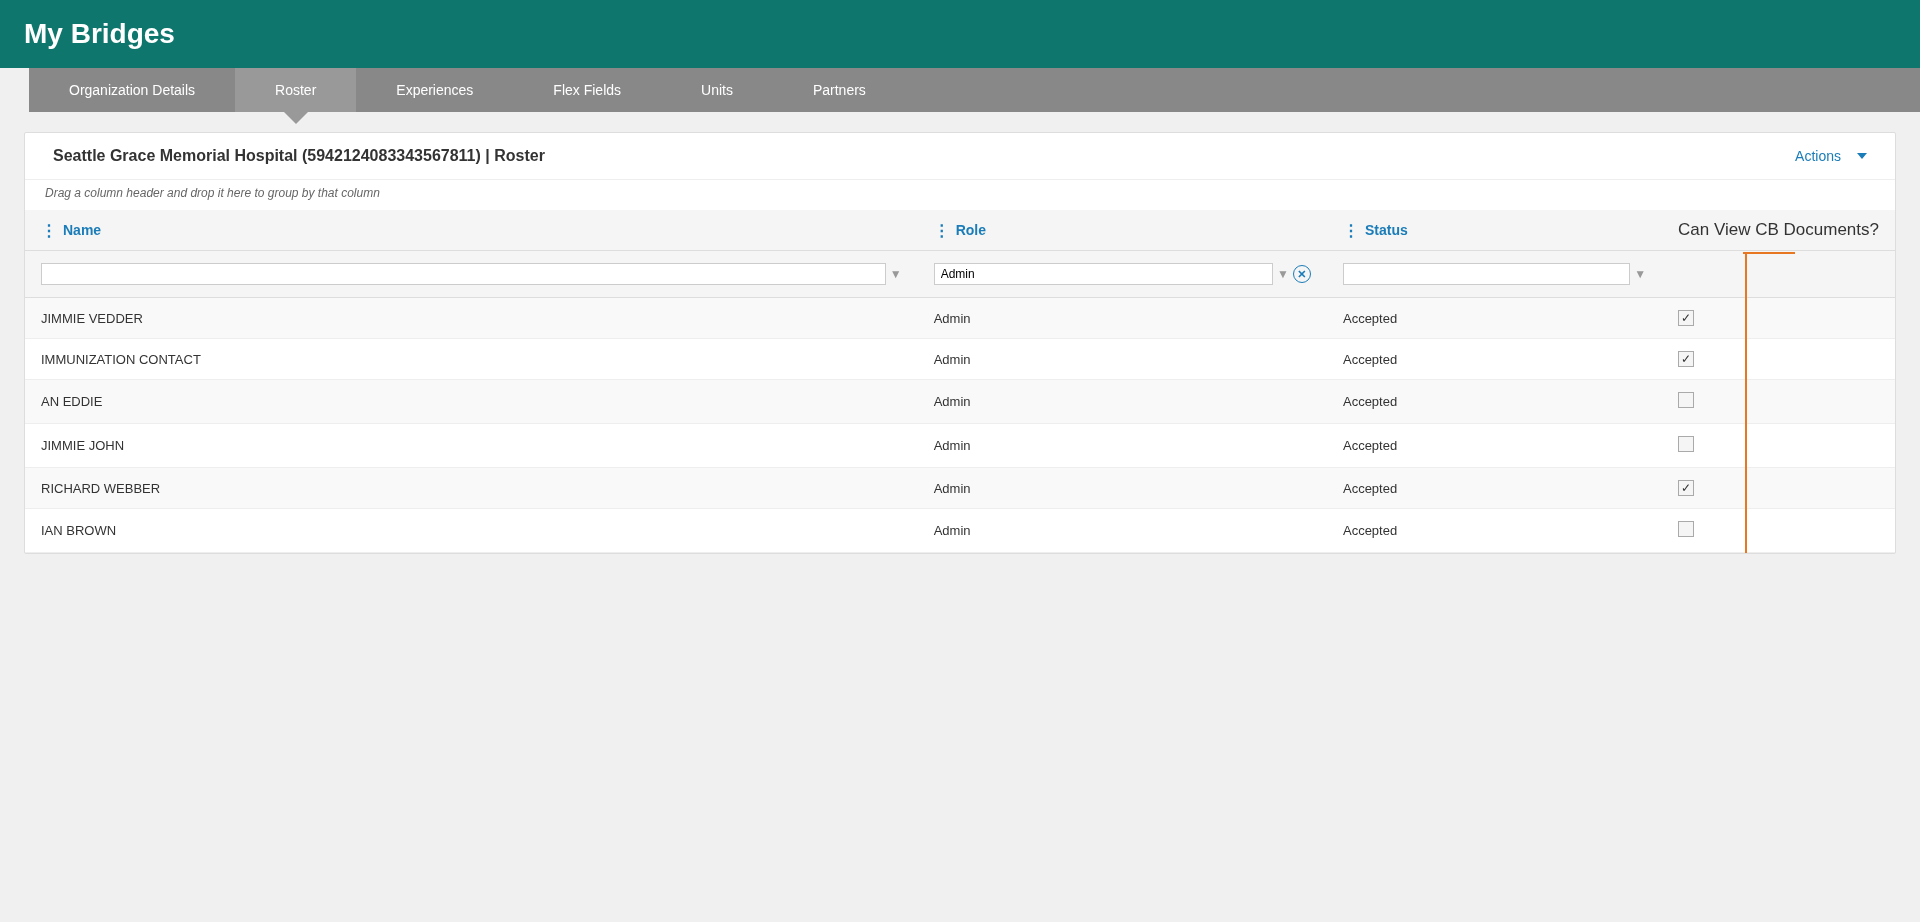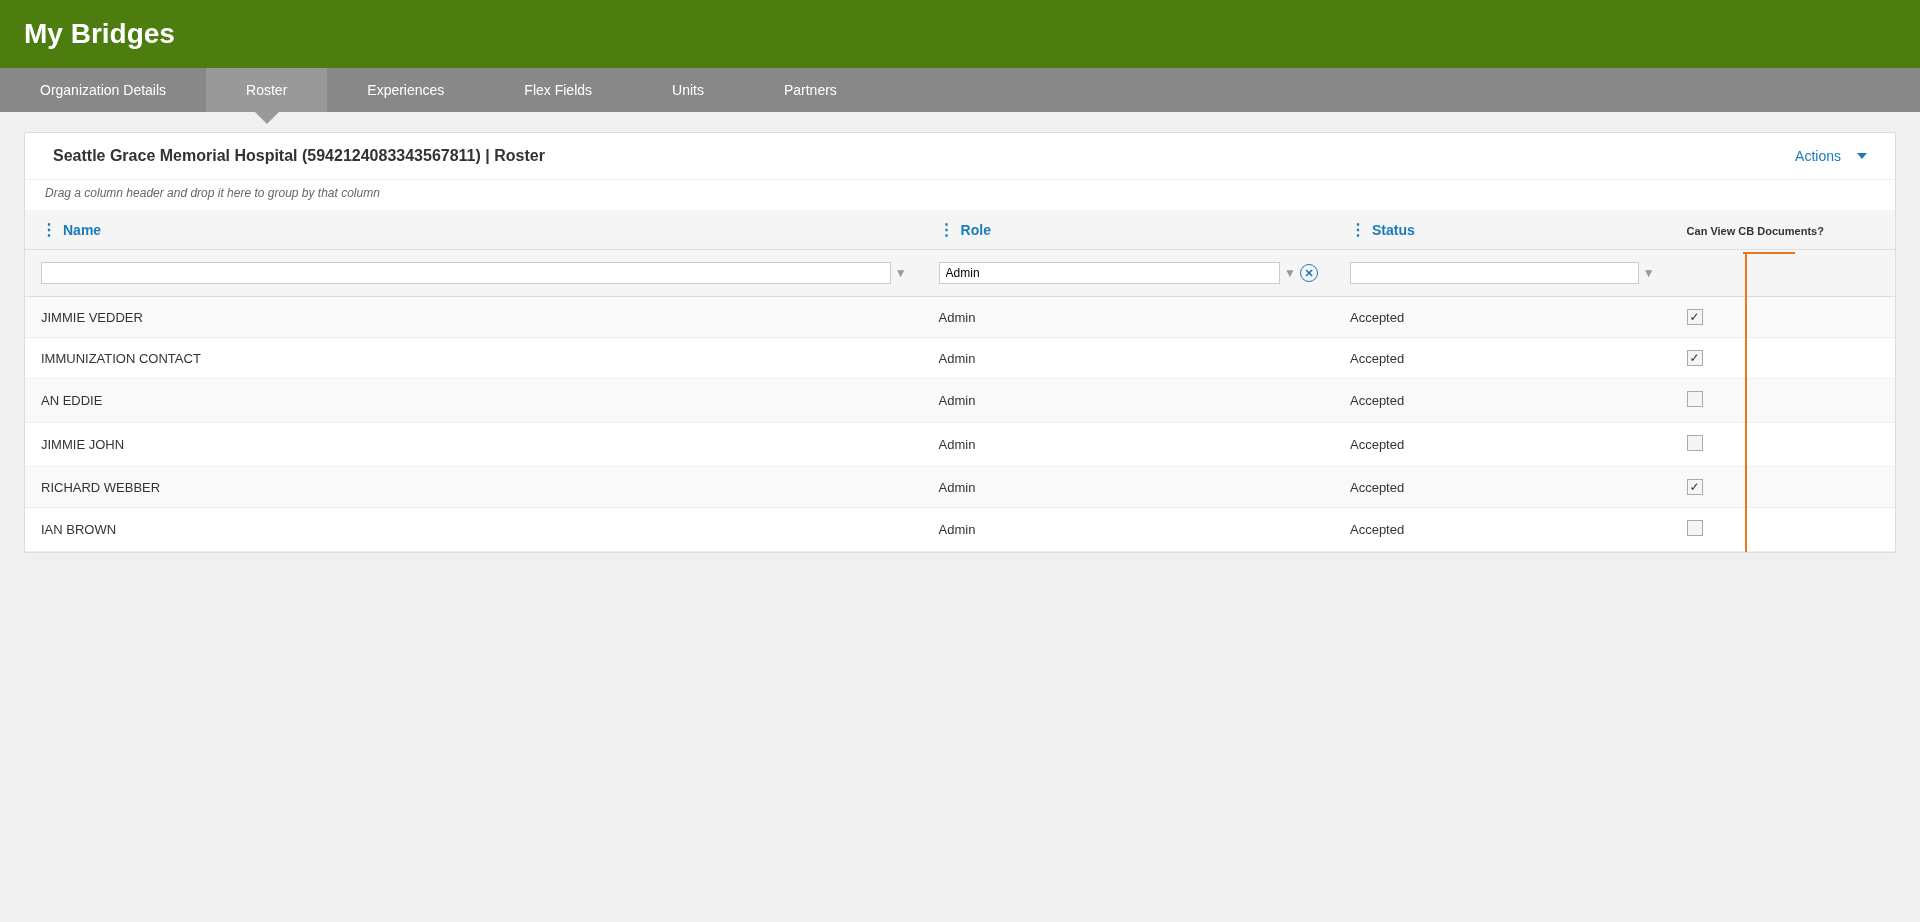--- a/index.html
+++ b/index.html
@@ -1,33 +1,34 @@
 <!DOCTYPE html>
 <html><head>
   <meta charset="utf-8">
   <style>
     * { box-sizing: border-box; margin: 0; padding: 0; }
     body { font-family: Arial, sans-serif; background: #f0f0f0; font-size: 14px; }
 
     
     .app-header {
-      background: #4d7c0f;
+      background: #0f766e;
       padding: 18px 24px;
     }
     .app-header h1 {
       color: #fff;
       font-size: 28px;
       font-weight: bold;
     }
 
     
     .nav-tabs {
       background: #888;
       display: flex;
       align-items: stretch;
+      margin-left: 29px;
     }
     .nav-tab {
       color: #fff;
       padding: 14px 40px;
       cursor: pointer;
       font-size: 14px;
       white-space: nowrap;
       text-align: center;
       user-select: none;
     }
@@ -173,23 +174,23 @@
     }
     .roster-table tbody tr:nth-child(even) {
       background: #fff;
     }
     .roster-table td {
       padding: 12px 16px;
       color: #333;
       font-size: 13px;
     }
     .cb-col-header {
-      font-weight: bold;
-      color: #333;
-      font-size: 11px;
+      font-weight: normal;
+      color: #333;
+      font-size: 17px;
       white-space: nowrap;
     }
 
     
     .custom-checkbox {
       width: 16px;
       height: 16px;
       border: 1px solid #aaa;
       background: #f5f5f5;
       display: inline-flex;

